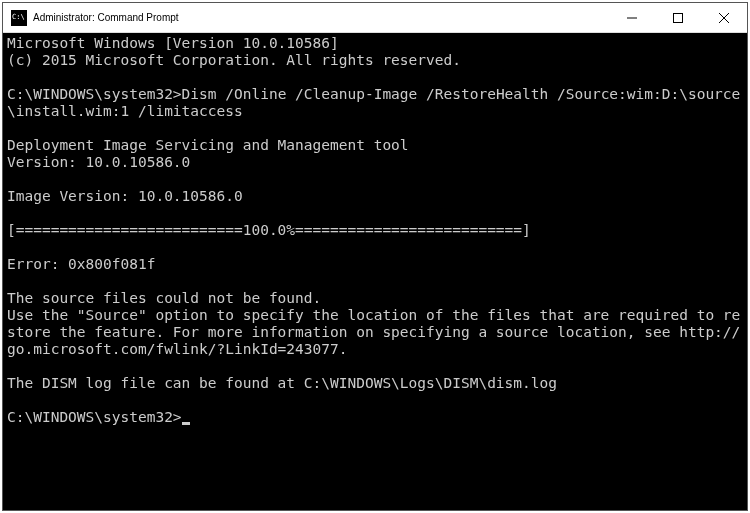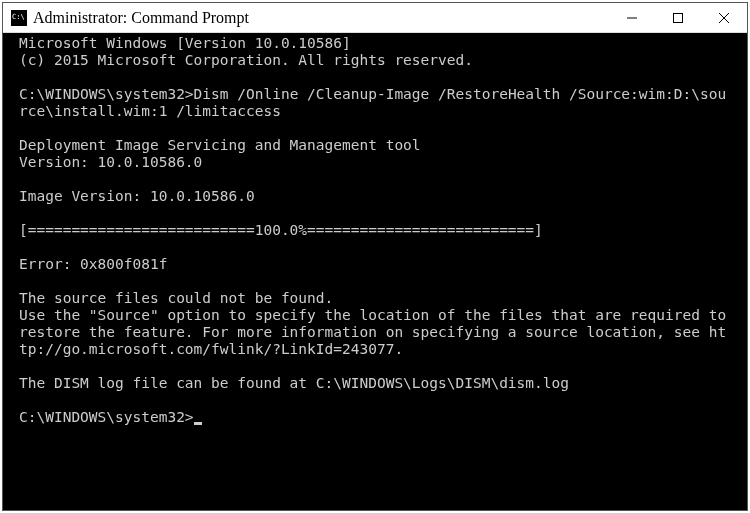--- a/index.html
+++ b/index.html
@@ -42,24 +42,23 @@
     .titlebar-icon::after {
       content: "C:\\";
       color: #fff;
       font-size: 7px;
       position: absolute;
       top: 3px;
       left: 1px;
       font-family: monospace;
     }
     .titlebar-title {
-      font-size: 16px;
+      font-size: 10px;
       color: #000;
       flex: 1;
-      font-family: Liberation Serif, serif;
     }
     .titlebar-controls {
       display: flex;
       height: 100%;
     }
     .titlebar-btn {
       width: 46px;
       height: 100%;
       display: flex;
       align-items: center;
@@ -68,21 +67,21 @@
       font-size: 10px;
       color: #000;
     }
     .terminal {
       flex: 1;
       background: #000;
       color: #ccc;
       font-family: "Consolas", "Lucida Console", monospace;
       font-size: 14.5px;
       line-height: 17px;
-      padding: 2px 16px;
+      padding: 2px 4px;
       white-space: pre-wrap;
       word-break: break-all;
       overflow: hidden;
     }
     .prompt-line {
       display: inline;
     }
     .cursor {
       display: inline-block;
       width: 8px;

